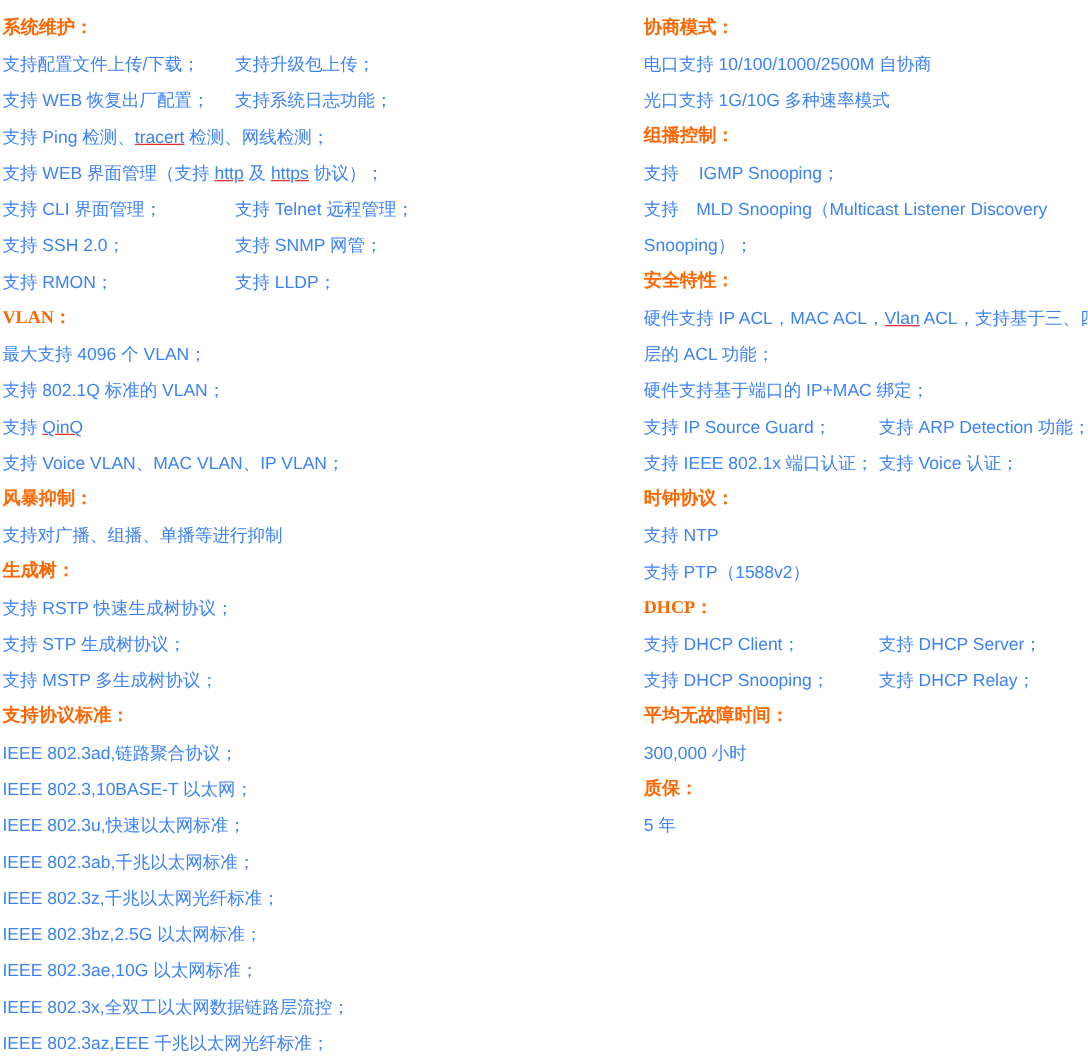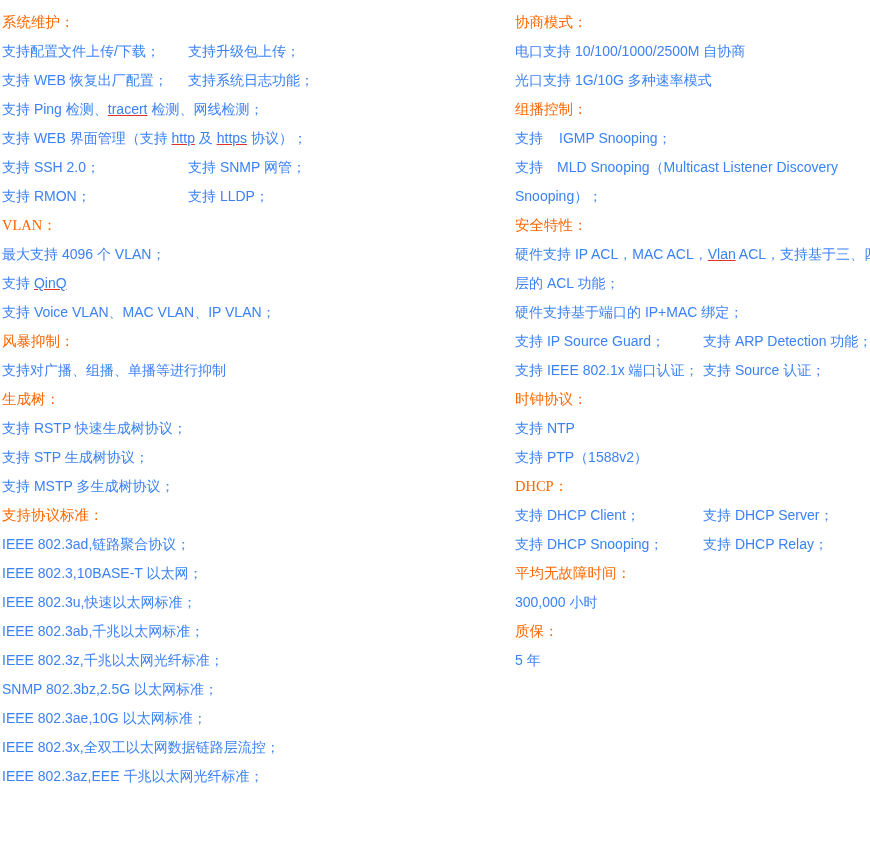--- a/index.html
+++ b/index.html
@@ -31,21 +31,21 @@
     box-sizing: border-box;
   }
   .col-right {
     left: 515px;
     width: 373px;
     padding: 8px 0 0 0;
     box-sizing: border-box;
   }
   .heading {
     color: #ff6600;
-    font-weight: normal;
+    font-weight: bold;
     font-size: 14.5px;
     line-height: 29px;
     font-family: "Liberation Serif", "DejaVu Serif", serif;
     white-space: nowrap;
   }
   .line {
     font-size: 14px;
     line-height: 29px;
     color: #3b82f6;
     white-space: nowrap;
@@ -76,55 +76,57 @@
 </head>
 <body>
 
 <div class="page">
   <div class="col col-left">
       <div class="heading">系统维护：</div>
       <div class="line"><span class="l-a">支持配置文件上传/下载；</span><span>支持升级包上传；</span></div>
       <div class="line"><span class="l-a">支持 WEB 恢复出厂配置；</span><span>支持系统日志功能；</span></div>
       <div class="line"><span>支持 Ping 检测、<span class="underline-red">tracert</span> 检测、网线检测；</span></div>
       <div class="line"><span>支持 WEB 界面管理（支持 <span class="underline-red">http</span> 及 <span class="underline-red">https</span> 协议）；</span></div>
+      <div class="line"><span class="l-a">支持 CLI 界面管理；</span><span>支持 Telnet 远程管理；</span></div>
       <div class="line"><span class="l-a">支持 SSH 2.0；</span><span>支持 SNMP 网管；</span></div>
       <div class="line"><span class="l-a">支持 RMON；</span><span>支持 LLDP；</span></div>
       <div class="heading">VLAN：</div>
       <div class="line"><span>最大支持 4096 个 VLAN；</span></div>
+      <div class="line"><span>支持 802.1Q 标准的 VLAN；</span></div>
       <div class="line"><span>支持 <span class="underline-red">QinQ</span></span></div>
       <div class="line"><span>支持 Voice VLAN、MAC VLAN、IP VLAN；</span></div>
       <div class="heading">风暴抑制：</div>
       <div class="line"><span>支持对广播、组播、单播等进行抑制</span></div>
       <div class="heading">生成树：</div>
       <div class="line"><span>支持 RSTP 快速生成树协议；</span></div>
       <div class="line"><span>支持 STP 生成树协议；</span></div>
       <div class="line"><span>支持 MSTP 多生成树协议；</span></div>
       <div class="heading">支持协议标准：</div>
       <div class="line"><span>IEEE 802.3ad,链路聚合协议；</span></div>
       <div class="line"><span>IEEE 802.3,10BASE-T 以太网；</span></div>
       <div class="line"><span>IEEE 802.3u,快速以太网标准；</span></div>
       <div class="line"><span>IEEE 802.3ab,千兆以太网标准；</span></div>
       <div class="line"><span>IEEE 802.3z,千兆以太网光纤标准；</span></div>
-      <div class="line"><span>SNMP 802.3bz,2.5G 以太网标准；</span></div>
+      <div class="line"><span>IEEE 802.3bz,2.5G 以太网标准；</span></div>
       <div class="line"><span>IEEE 802.3ae,10G 以太网标准；</span></div>
       <div class="line"><span>IEEE 802.3x,全双工以太网数据链路层流控；</span></div>
       <div class="line"><span>IEEE 802.3az,EEE 千兆以太网光纤标准；</span></div>
     </div>
   <div class="col col-right">
       <div class="heading">协商模式：</div>
       <div class="line"><span>电口支持 10/100/1000/2500M 自协商</span></div>
       <div class="line"><span>光口支持 1G/10G 多种速率模式</span></div>
       <div class="heading">组播控制：</div>
       <div class="line"><span class="r-a2">支持</span>　　<span>IGMP Snooping；</span></div>
       <div class="line wrap"><span>支持　MLD Snooping（Multicast Listener Discovery Snooping）；</span></div>
       <div class="heading">安全特性：</div>
       <div class="line wrap"><span>硬件支持 IP ACL，MAC ACL，<span class="underline-red">Vlan</span> ACL，支持基于三、四层的 ACL 功能；</span></div>
       <div class="line"><span>硬件支持基于端口的 IP+MAC 绑定；</span></div>
       <div class="line"><span class="r-a">支持 IP Source Guard；</span><span>支持 ARP Detection 功能；</span></div>
-      <div class="line"><span class="r-a">支持 IEEE 802.1x 端口认证；</span><span>支持 Source 认证；</span></div>
+      <div class="line"><span class="r-a">支持 IEEE 802.1x 端口认证；</span><span>支持 Voice 认证；</span></div>
       <div class="heading">时钟协议：</div>
       <div class="line"><span>支持 NTP</span></div>
       <div class="line"><span>支持 PTP（1588v2）</span></div>
       <div class="heading">DHCP：</div>
       <div class="line"><span class="r-a">支持 DHCP Client；</span><span>支持 DHCP Server；</span></div>
       <div class="line"><span class="r-a">支持 DHCP Snooping；</span><span>支持 DHCP Relay；</span></div>
       <div class="heading">平均无故障时间：</div>
       <div class="line"><span>300,000 小时</span></div>
       <div class="heading">质保：</div>
       <div class="line"><span>5 年</span></div>

